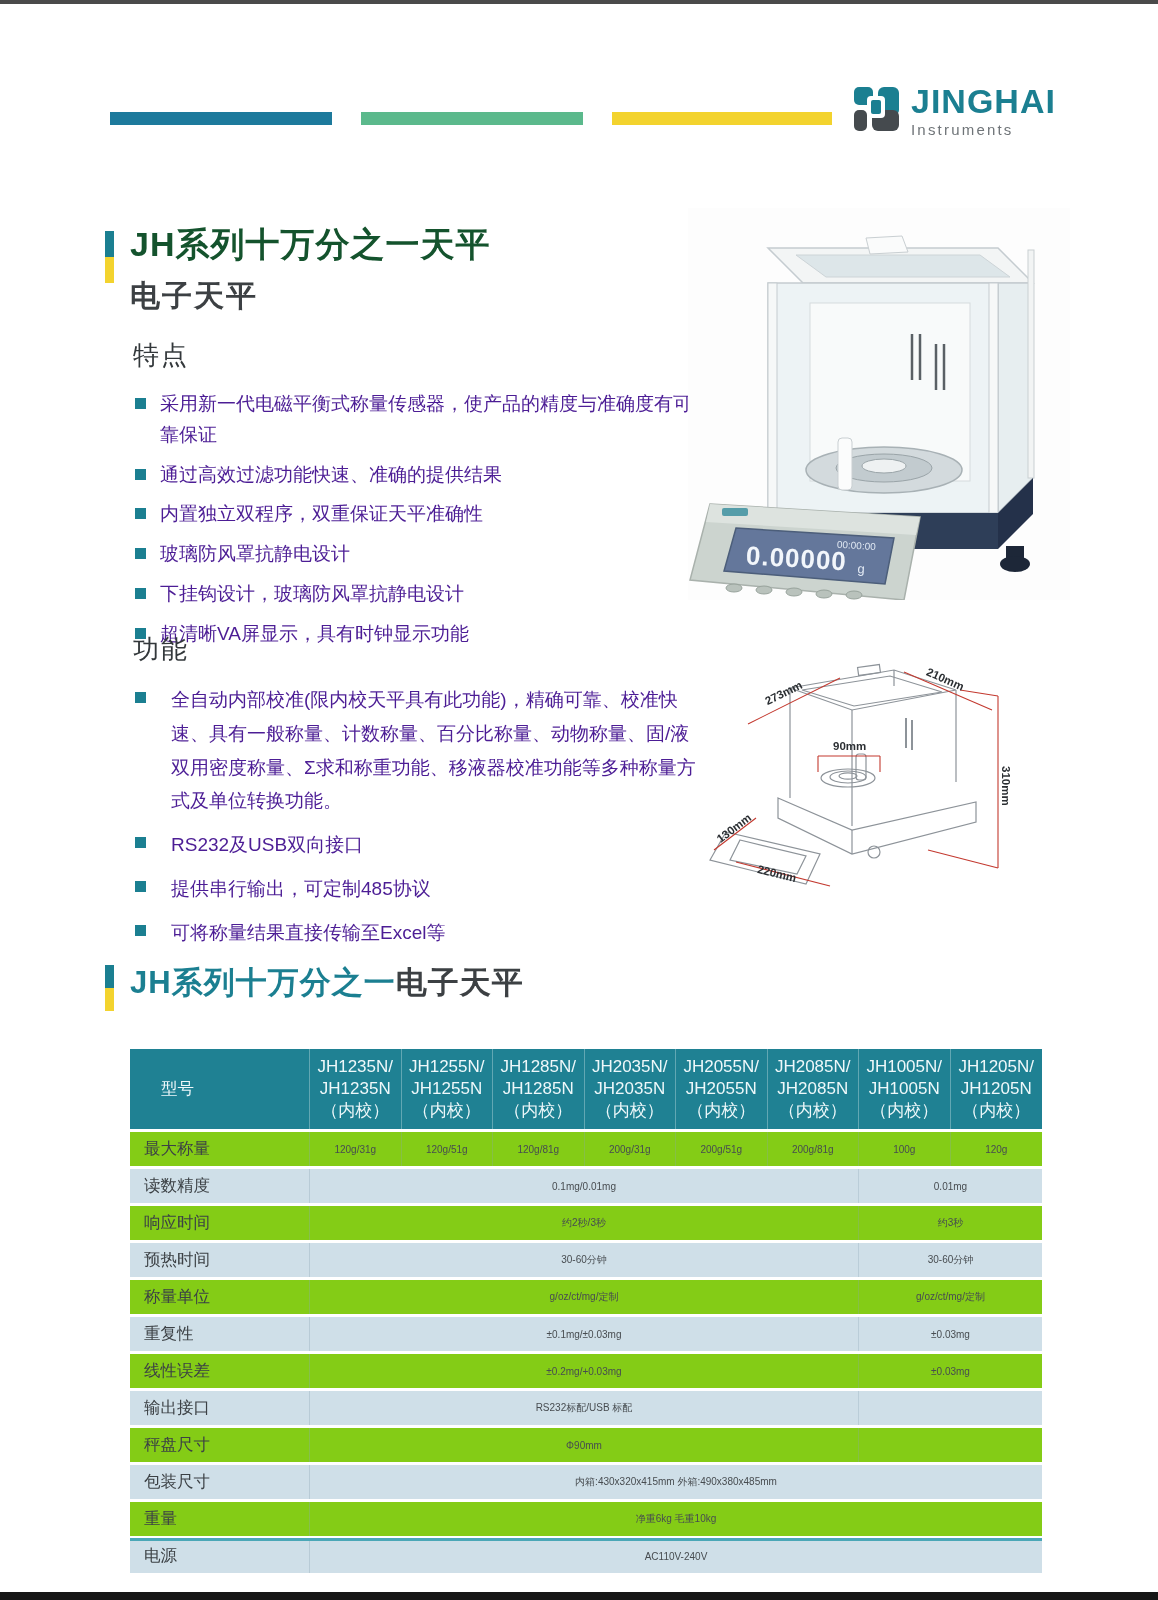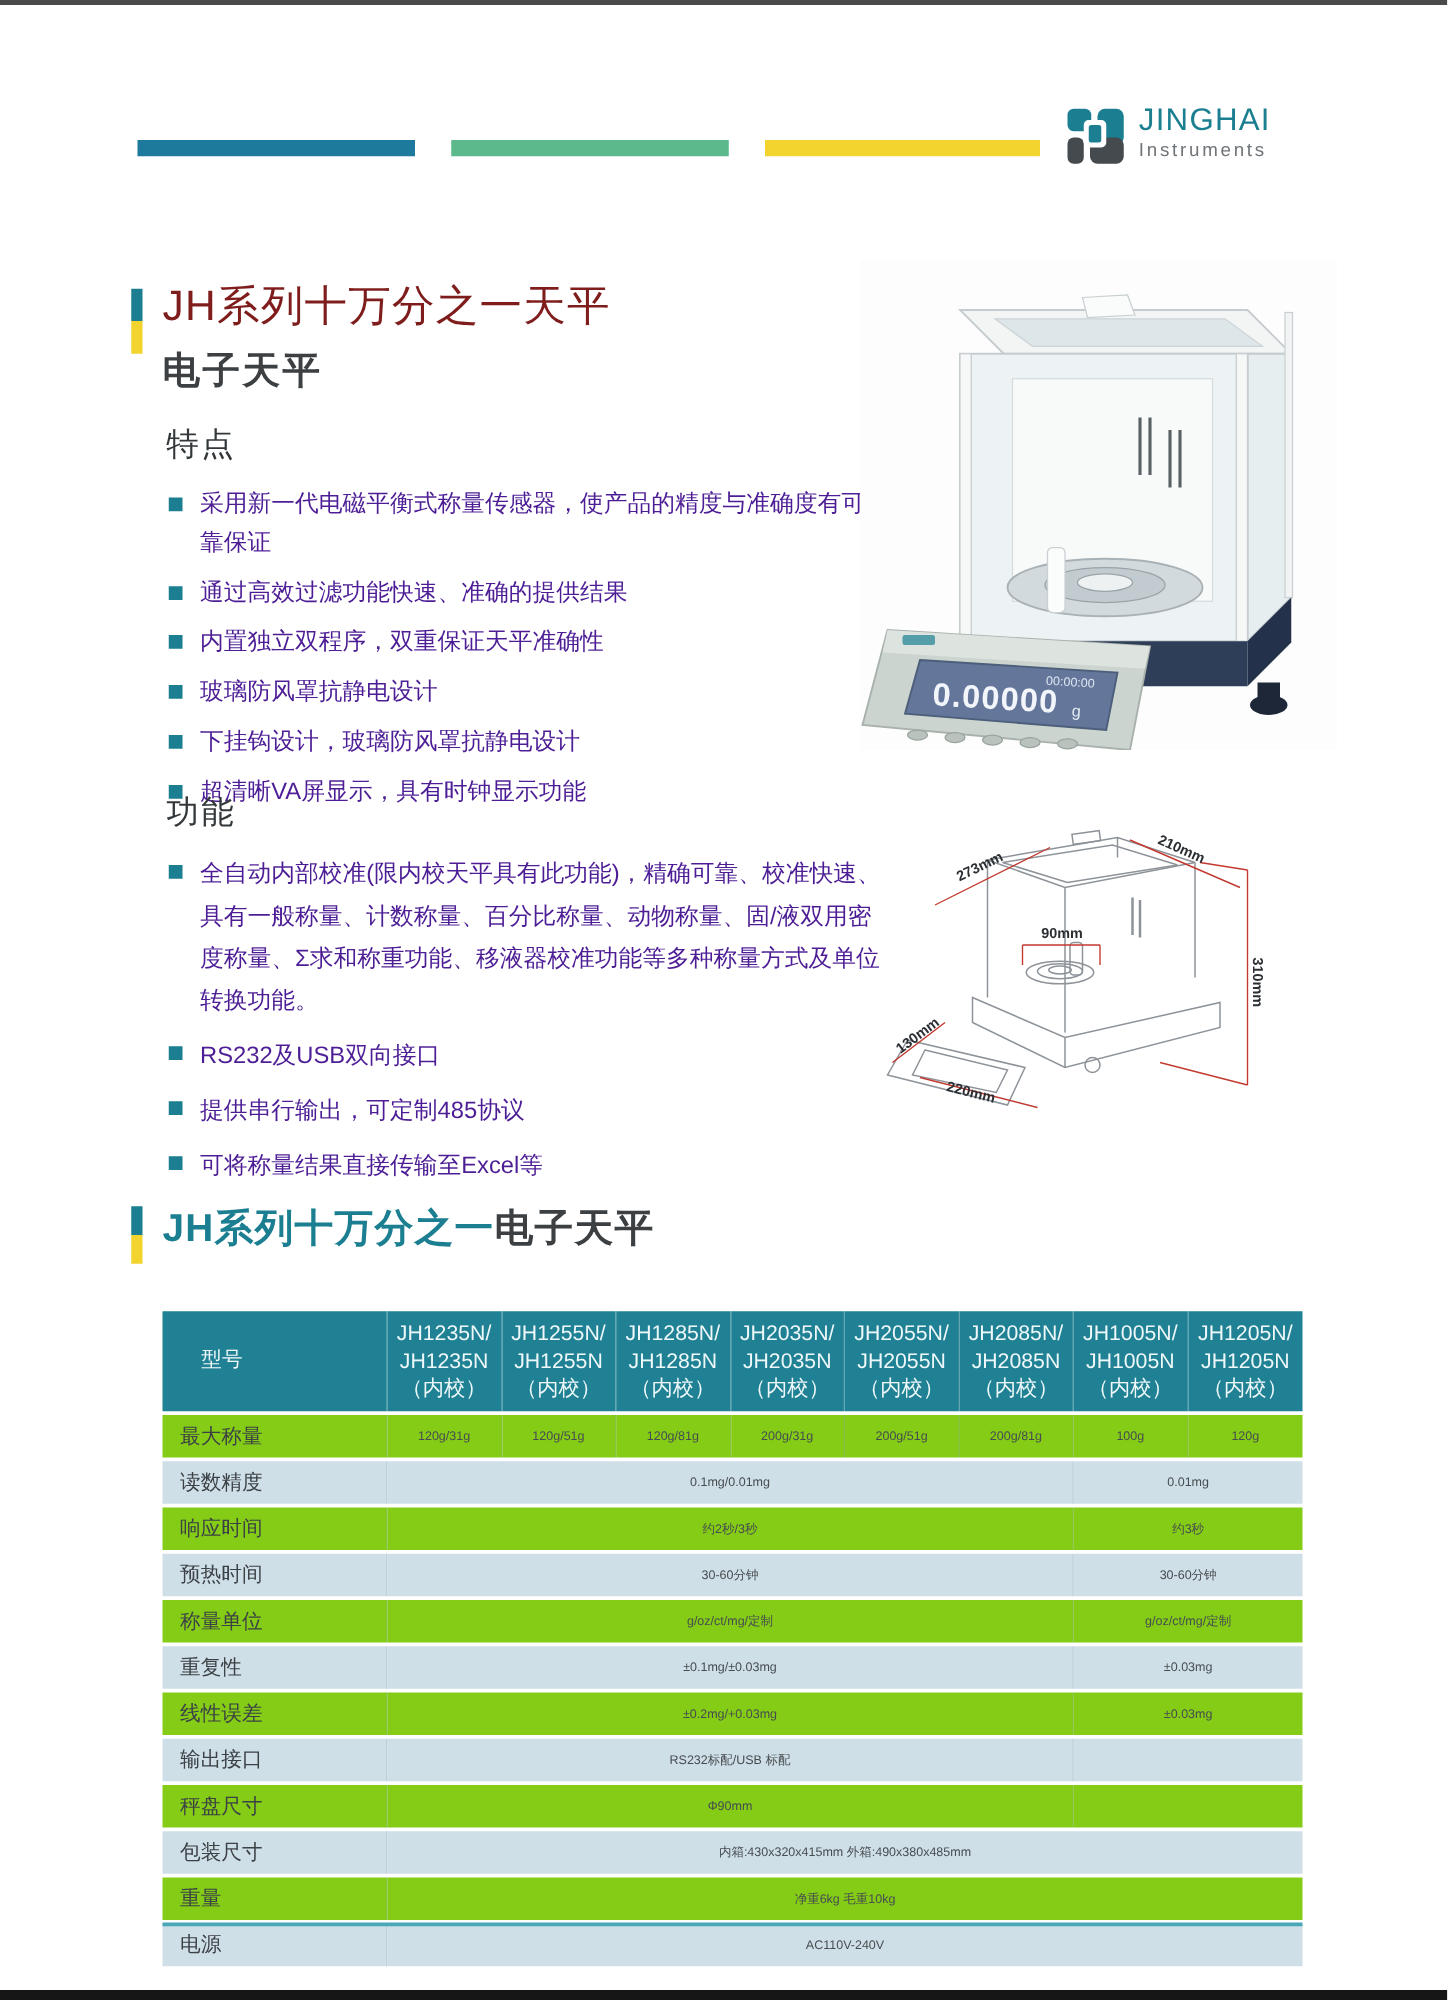--- a/index.html
+++ b/index.html
@@ -11,42 +11,42 @@
   }
   .edge-top { position:absolute; left:0; top:0; width:1158px; height:4px; background:#4a4a4a; }
   .edge-bottom { position:absolute; left:0; top:1592px; width:1158px; height:8px; background:#161616; }
 
   
   .hbar { position:absolute; top:112px; height:13px; }
   .hbar.teal { left:110px; width:222px; background:#1d7a9c; }
   .hbar.green { left:361px; width:222px; background:#5bb98c; }
   .hbar.yellow { left:612px; width:220px; background:#f3d32e; }
   .logo { position:absolute; left:853px; top:84px; width:220px; display:flex; gap:10px; align-items:flex-start; }
-  .logo-text .brand { font-size:25px; font-weight:normal; color:#1b7f91; letter-spacing:1px; line-height:1.0; }
+  .logo-text .brand { font-size:34px; font-weight:bold; color:#1b7f91; letter-spacing:1px; line-height:1.0; }
   .logo-text .sub { font-size:15px; color:#6f7478; letter-spacing:2.2px; margin-top:3px; }
 
   
   .title-marker { position:absolute; width:9px; background:linear-gradient(#1b7f91 0 50%, #f3d32e 50% 100%); }
   .tm1 { left:105px; top:231px; height:52px; }
   .tm2 { left:105px; top:965px; height:46px; }
   .intro-title { position:absolute; left:130px; top:222px; }
-  .intro-title .t-teal { font-size:34px; font-weight:normal; color:#7f1d1d; letter-spacing:1px; }
+  .intro-title .t-teal { font-size:34px; font-weight:bold; color:#14532d; letter-spacing:1px; }
   .intro-title .t-dark { font-size:30px; font-weight:bold; color:#3c4043; margin-top:8px; letter-spacing:2px; }
   .sec2-title { position:absolute; left:130px; top:962px; font-size:31px; font-weight:bold; letter-spacing:1px; }
   .sec2-title .t-teal { color:#1b7f91; }
   .sec2-title .t-dark { color:#3c4043; }
 
   
   .blk-heading { font-size:26px; font-weight:normal; color:#33383b; letter-spacing:2px; margin-bottom:16px; }
   .features { position:absolute; left:133px; top:338px; width:565px; }
   .functions { position:absolute; left:133px; top:632px; width:572px; }
   ul.bullets { list-style:none; }
   ul.bullets li { display:flex; align-items:flex-start; font-size:19px; color:#4c1d95; line-height:1.62; margin-bottom:9px; }
   ul.bullets .sq { flex:0 0 11px; width:11px; height:11px; background:#1b7f91; margin:9px 14px 0 2px; }
-  .functions ul.bullets li { line-height:1.78; margin-bottom:10px; }
+  .functions ul.bullets li { line-height:1.78; margin-bottom:10px;gap:11px; }
 
   
   .photo { position:absolute; left:688px; top:208px; width:382px; height:392px; }
   .diagram { position:absolute; left:698px; top:626px; width:322px; height:264px; }
 
   
   .spec-wrap { position:absolute; left:130px; top:1046px; width:912px; }
   table.spec { width:912px; border-collapse:separate; border-spacing:0 3px; table-layout:fixed; }
   table.spec col.c-label { width:180px; }
   table.spec thead th {

